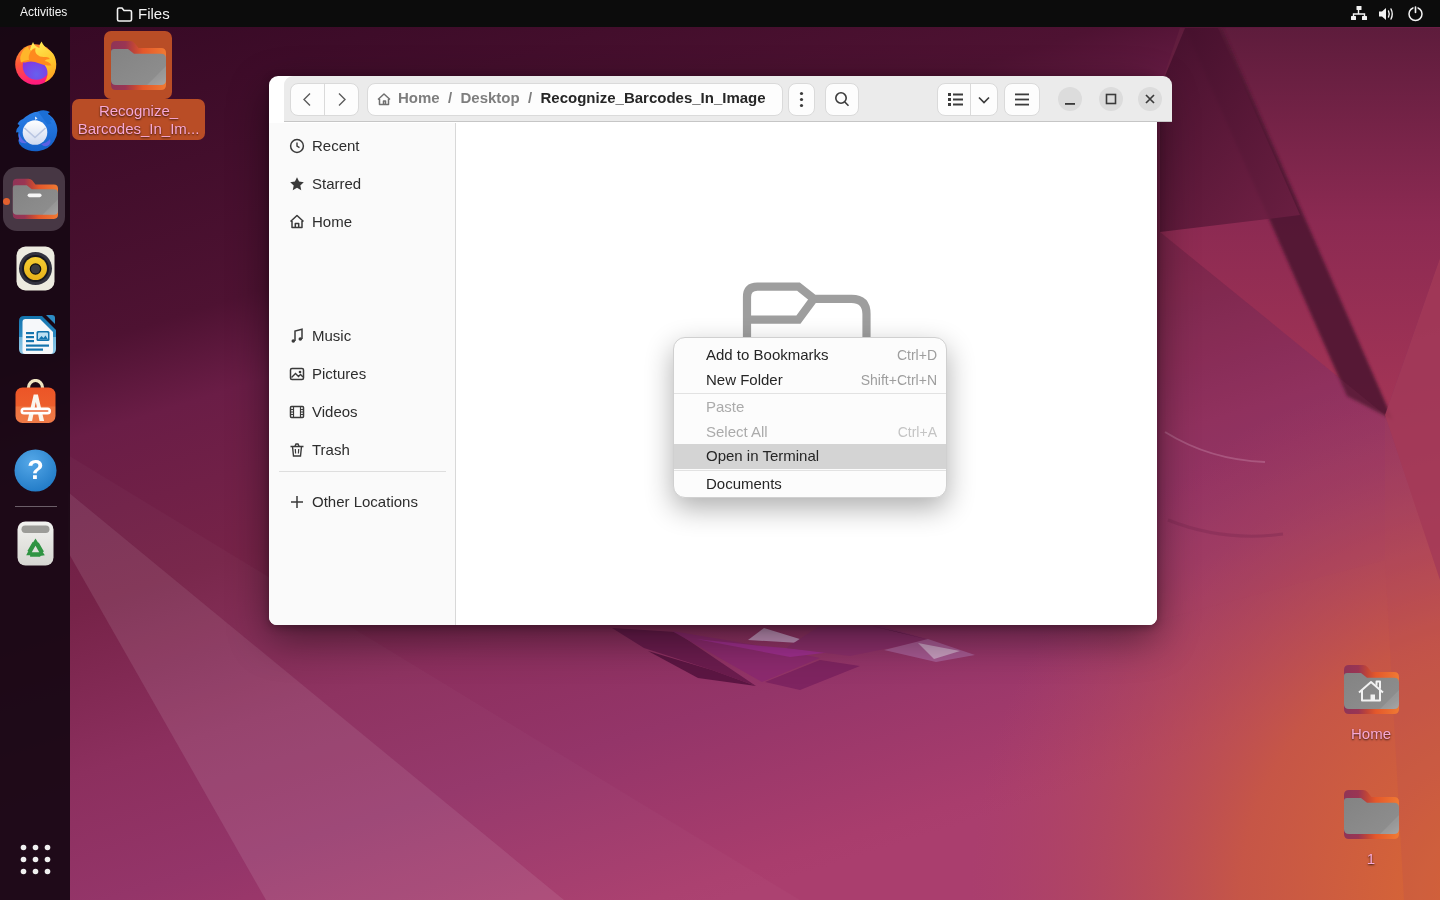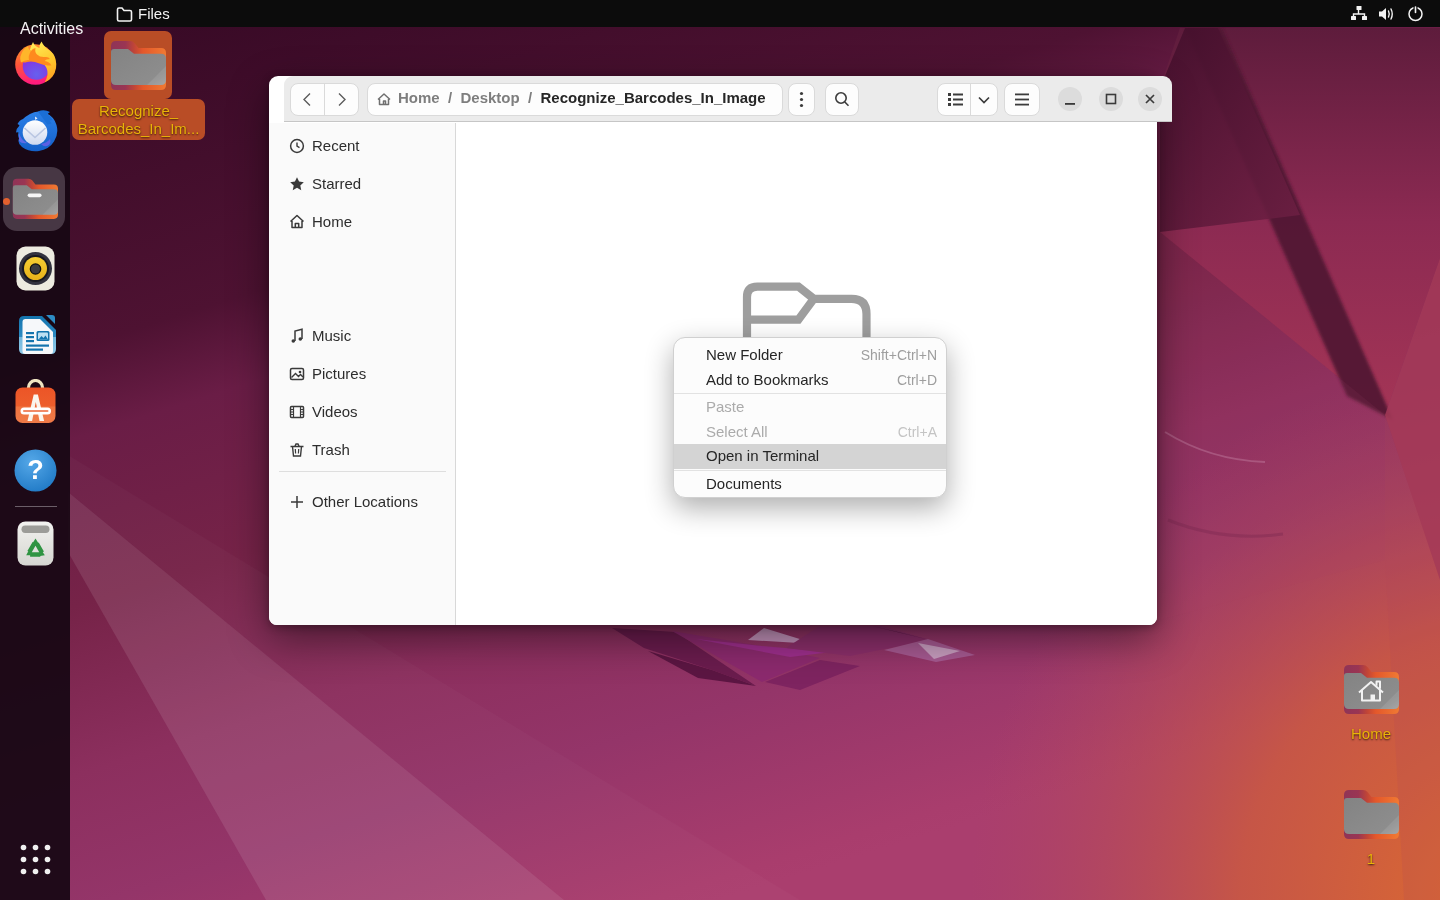--- a/index.html
+++ b/index.html
@@ -1,21 +1,21 @@
 <!DOCTYPE html>
 <html><head>
 <meta charset="utf-8">
 <style>
   * { margin:0; padding:0; box-sizing:border-box; }
   html,body { width:1440px; height:900px; overflow:hidden; font-family:"Liberation Sans", sans-serif; }
   #stage { position:relative; width:1440px; height:900px; background:#5c1a3c; }
   .abs { position:absolute; }
 
   #topbar { position:absolute; left:0; top:0; width:1440px; height:27px; background:#0c0c0c; color:#f3f3f3; z-index:40; }
-  #topbar .act { position:absolute; left:20px; top:20px; font-size:16px; }
+  #topbar .act { position:absolute; left:20px; top:5px; font-size:12px; }
   #topbar .files { position:absolute; left:138px; top:5px; font-size:15px; }
   #topbar svg { position:absolute; }
 
   #dock { position:absolute; left:0; top:27px; width:70px; height:873px; background:rgba(23,8,19,0.93); z-index:30; }
   .dicon { position:absolute; left:13px; width:45px; height:45px; }
   #dock .sep { position:absolute; left:15px; top:479px; width:42px; height:1px; background:rgba(255,255,255,0.35); }
 
   #win { position:absolute; left:269px; top:76px; width:888px; height:549px; border-radius:9px 9px 8px 8px;
          box-shadow:0 14px 40px rgba(0,0,0,0.45), 0 2px 8px rgba(0,0,0,0.3); z-index:10; background:#fff; }
   #headerbar { position:absolute; left:15px; top:0; width:888px; height:46px; background:#ebebeb; border-radius:9px 9px 0 0; border-bottom:1px solid #c6c6c6; }
@@ -29,21 +29,21 @@
   #menu { position:absolute; left:673px; top:337px; width:274px; height:161px; background:#fcfcfc; border:1px solid #d0d0d0;
           border-radius:12px; box-shadow:0 10px 28px rgba(0,0,0,0.32); z-index:20; padding-top:5px; }
   .mrow { position:relative; height:24.5px; font-size:15px; color:#262626; }
   .mrow .t { position:absolute; left:32px; top:3px; }
   .mrow .a { position:absolute; right:9px; top:4px; font-size:14px; color:#9e9e9e; }
   .mrow.dis .t { color:#ababab; }
   .mrow.dis .a { color:#c4c4c4; }
   .mrow.hi { background:#d4d4d4; }
   .msep { height:1px; background:#e2e2e2; margin:1px 0; }
 
-  .desklabel { color:#eab308; font-size:15px; text-align:center; text-shadow:0 1px 2px rgba(0,0,0,0.8); }
+  .desklabel { color:#f9a8d4; font-size:15px; text-align:center; text-shadow:0 1px 2px rgba(0,0,0,0.8); }
 </style>
 </head>
 <body>
 <div id="stage">
 
   <svg class="abs" width="1440" height="900" viewBox="0 0 1440 900" style="left:0;top:0;">
     <defs>
       <filter id="soft1" x="-20%" y="-20%" width="140%" height="140%">
           <feGaussianBlur stdDeviation="1.5"></feGaussianBlur>
         </filter>
@@ -431,26 +431,26 @@
     <div id="main">
       <svg class="abs" style="left:284px; top:156px;" width="132" height="120" viewBox="0 0 132 120">
         <path d="M6,120 L6,18 Q6,7.6 16.4,7.6 L57.4,7.6 L72.8,19.8 L110.5,19.8 Q125.5,19.8 125.5,35 L125.5,120" fill="none" stroke="#9e9e9e" stroke-width="8.2"></path>
         <path d="M6,40.6 L57.4,40.6 L72.8,19.8" fill="none" stroke="#9e9e9e" stroke-width="8.2"></path>
       </svg>
     </div>
   </div>
 
   <div id="menu">
     <div class="mrow">
+        <span class="t">Add to Bookmarks</span>
+        <span class="a">Ctrl+D</span>
+      </div>
+    <div class="mrow">
         <span class="t">New Folder</span>
         <span class="a">Shift+Ctrl+N</span>
-      </div>
-    <div class="mrow">
-        <span class="t">Add to Bookmarks</span>
-        <span class="a">Ctrl+D</span>
       </div>
     <div class="msep"></div>
     <div class="mrow dis">
         <span class="t">Paste</span>
       </div>
     <div class="mrow dis">
         <span class="t">Select All</span>
         <span class="a">Ctrl+A</span>
       </div>
     <div class="mrow hi">

